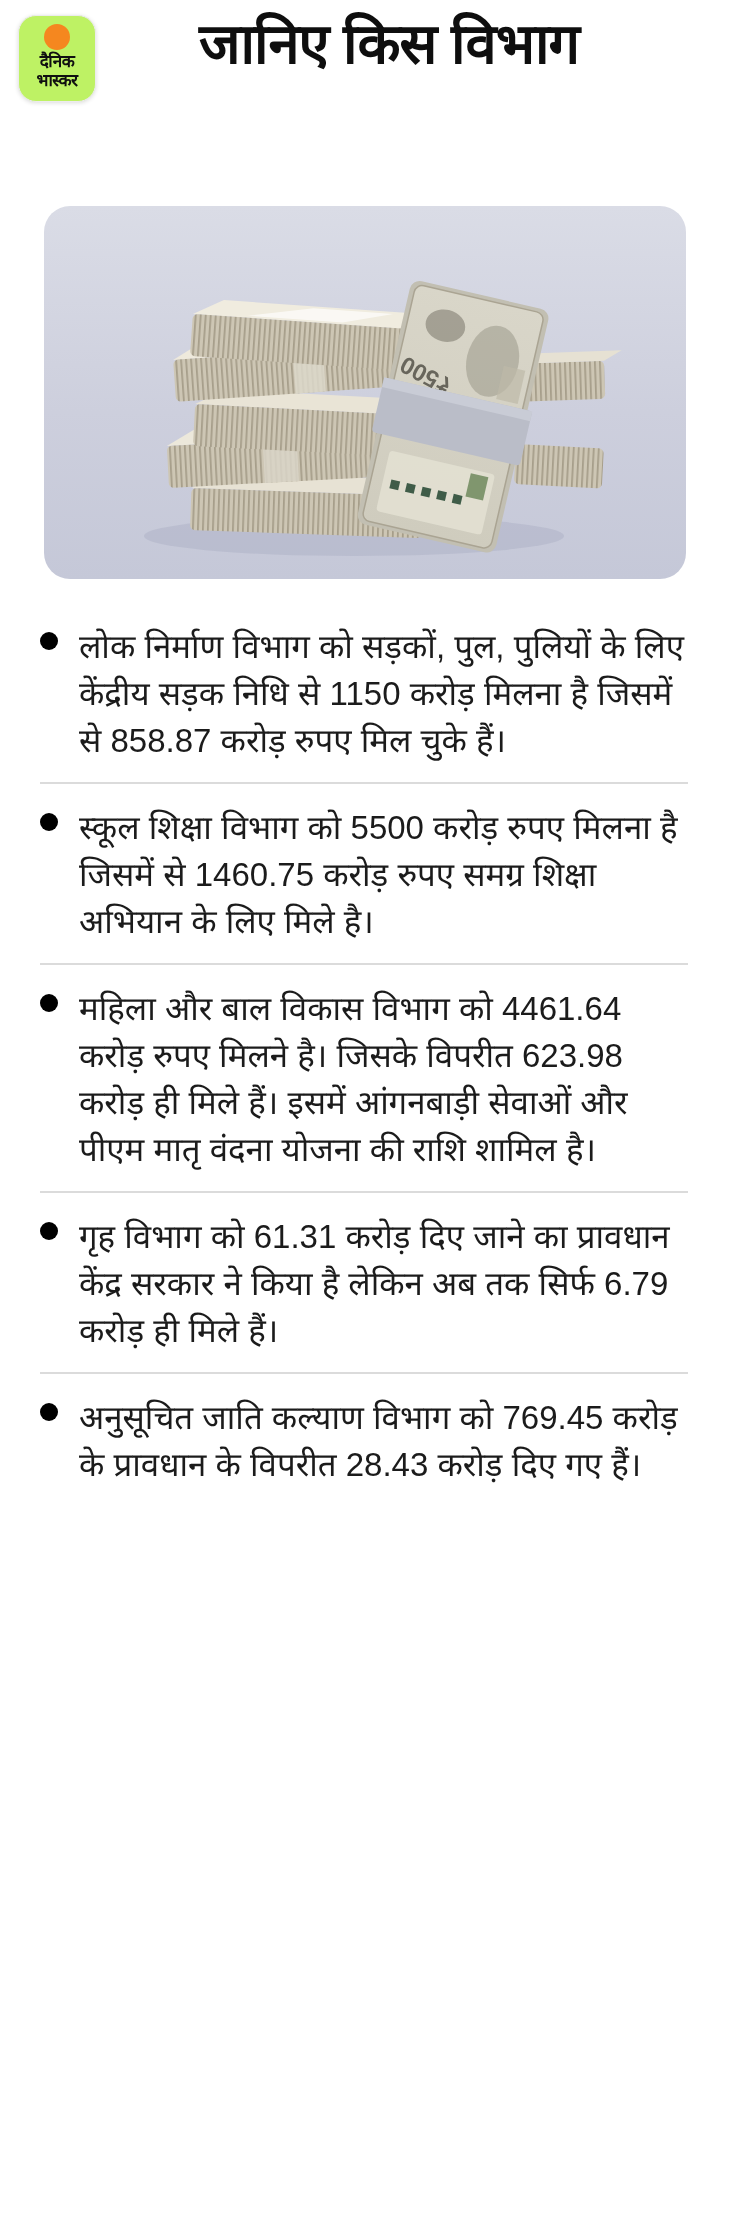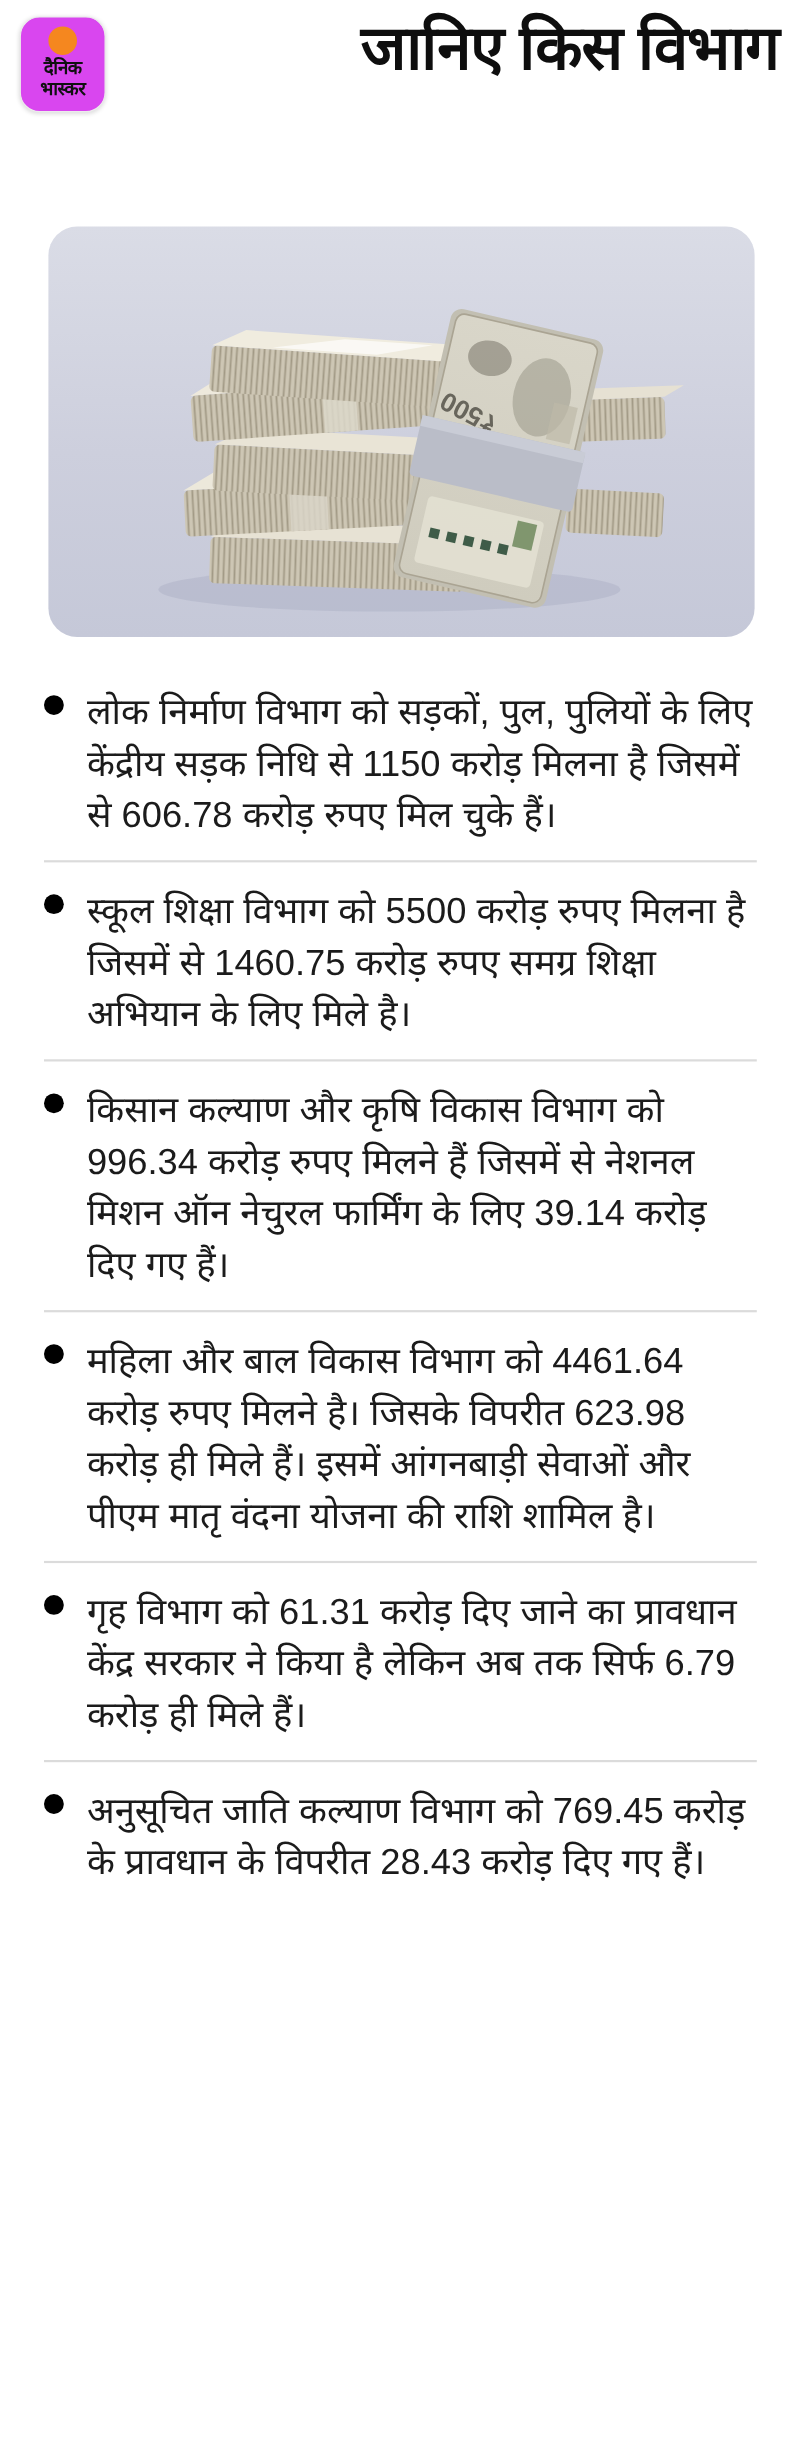--- a/index.html
+++ b/index.html
@@ -10,38 +10,38 @@
     background: #ffffff;
     font-family: "Liberation Sans", sans-serif;
     color: #1b1b1b;
   }
 
   
   .header { position: relative; height: 192px; }
   .logo {
     position: absolute; left: 18px; top: 15px;
     width: 78px; height: 87px;
-    background: #d946ef;
+    background: #bef264;
     border: 1px solid #ececec;
     border-radius: 18px;
     box-shadow: 0 1px 4px rgba(0,0,0,.14);
     display: flex; flex-direction: column; align-items: center;
   }
   .logo-sun {
     width: 26px; height: 26px; border-radius: 50%;
     background: #f5871f; margin-top: 8px;
   }
   .logo-text {
     font-weight: bold; font-size: 17px; line-height: 19px;
     text-align: center; margin-top: 2px; color: #101010;
     letter-spacing: -0.5px; white-space: nowrap;
   }
   .title {
     position: absolute; left: 70px; right: 22px; top: 2px;
-    text-align: right;
+    text-align: center;
     font-size: 56px; line-height: 84px;
     font-weight: 900; color: #0e0e0e;
     letter-spacing: -1px;
   }
   .title div { white-space: nowrap; }
 
   
   .photo-card {
     margin: 14px 44px 0 44px;
     height: 373px;
@@ -159,29 +159,25 @@
       </g>
       <rect x="96" y="172" width="18" height="24" fill="#5f7d4e" opacity="0.75"></rect>
       <rect x="104" y="60" width="22" height="34" fill="#bdb9a8" opacity="0.7"></rect>
     </g>
   </svg>
 </div>
 
 <ul class="list" style="list-style:none; padding:0;">
   <li class="item">
     <span class="dot"></span>
-    <p class="item-text">लोक निर्माण विभाग को सड़कों, पुल, पुलियों के लिए केंद्रीय सड़क निधि से 1150 करोड़ मिलना है जिसमें से 606.78 करोड़ रुपए मिल चुके हैं।</p>
+    <p class="item-text">लोक निर्माण विभाग को सड़कों, पुल, पुलियों के लिए केंद्रीय सड़क निधि से 1150 करोड़ मिलना है जिसमें से 858.87 करोड़ रुपए मिल चुके हैं।</p>
   </li>
   <li class="item">
     <span class="dot"></span>
     <p class="item-text">स्कूल शिक्षा विभाग को 5500 करोड़ रुपए मिलना है जिसमें से 1460.75 करोड़ रुपए समग्र शिक्षा अभियान के लिए मिले है।</p>
-  </li>
-  <li class="item">
-    <span class="dot"></span>
-    <p class="item-text">किसान कल्याण और कृषि विकास विभाग को 996.34 करोड़ रुपए मिलने हैं जिसमें से नेशनल मिशन ऑन नेचुरल फार्मिंग के लिए 39.14 करोड़ दिए गए हैं।</p>
   </li>
   <li class="item">
     <span class="dot"></span>
     <p class="item-text">महिला और बाल विकास विभाग को 4461.64 करोड़ रुपए मिलने है। जिसके विपरीत 623.98 करोड़ ही मिले हैं। इसमें आंगनबाड़ी सेवाओं और पीएम मातृ वंदना योजना की राशि शामिल है।</p>
   </li>
   <li class="item">
     <span class="dot"></span>
     <p class="item-text">गृह विभाग को 61.31 करोड़ दिए जाने का प्रावधान केंद्र सरकार ने किया है लेकिन अब तक सिर्फ 6.79 करोड़ ही मिले हैं।</p>
   </li>
   <li class="item">

